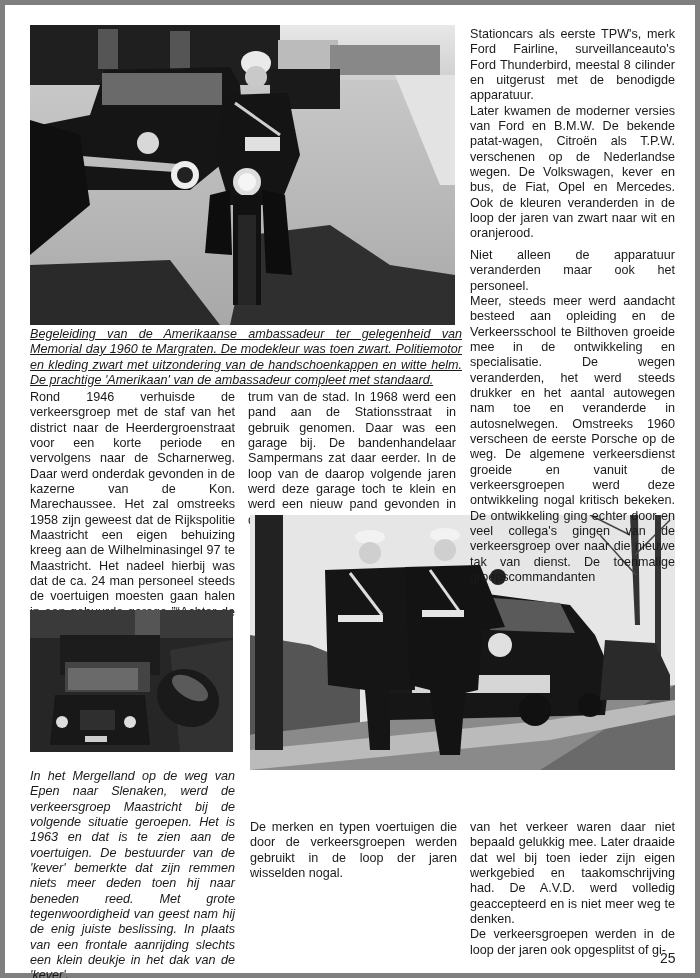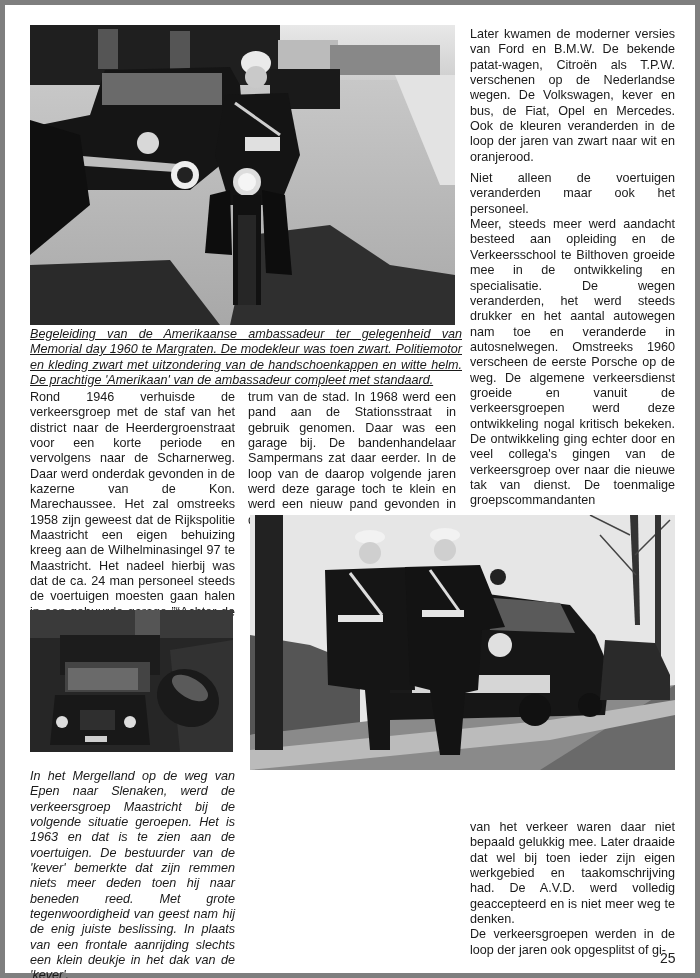--- a/index.html
+++ b/index.html
@@ -145,25 +145,27 @@
       <ellipse cx="195" cy="20" rx="15" ry="7" fill="#f2f2f2"></ellipse>
       <circle cx="195" cy="35" r="11" fill="#cfcfcf"></circle>
       <path d="M155,52 L230,50 L255,112 L232,115 L228,175 L215,178 L210,240 L190,240 L180,175 L160,170 Z" fill="#131313"></path>
       <line x1="180" y1="55" x2="212" y2="100" stroke="#ddd" stroke-width="3"></line>
       <rect x="172" y="95" width="42" height="7" fill="#e5e5e5"></rect>
     </svg>
   </div>
 
 
   <div class="txt" style="left:245px;top:815px;width:207px;">
+    <p>De merken en typen voertuigen die door de verkeersgroepen werden gebruikt in de loop der jaren wisselden nogal.</p>
   </div>
 
   <div class="txt" style="left:465px;top:22px;width:205px;">
+    <p>Stationcars als eerste TPW's, merk Ford Fairline, surveillanceauto's Ford Thunderbird, meestal 8 cilinder en uitgerust met de benodigde apparatuur.</p>
     <p>Later kwamen de moderner versies van Ford en B.M.W. De bekende patat-wagen, Citroën als T.P.W. verschenen op de Nederlandse wegen. De Volkswagen, kever en bus, de Fiat, Opel en Mercedes. Ook de kleuren veranderden in de loop der jaren van zwart naar wit en oranjerood.</p>
-    <p class="gap">Niet alleen de voertuigen veranderden maar ook het personeel.</p>
+    <p class="gap">Niet alleen de apparatuur veranderden maar ook het personeel.</p>
     <p>Meer, steeds meer werd aandacht besteed aan opleiding en de Verkeersschool te Bilthoven groeide mee in de ontwikkeling en specialisatie. De wegen veranderden, het werd steeds drukker en het aantal autowegen nam toe en veranderde in autosnelwegen. Omstreeks 1960 verscheen de eerste Porsche op de weg. De algemene verkeersdienst groeide en vanuit de verkeersgroepen werd deze ontwikkeling nogal kritisch bekeken. De ontwikkeling ging echter door en veel collega's gingen van de verkeersgroep over naar die nieuwe tak van dienst. De toenmalige groepscommandanten</p>
   </div>
 
   <div class="txt" style="left:465px;top:815px;width:205px;">
     <p>van het verkeer waren daar niet bepaald gelukkig mee. Later draaide dat wel bij toen ieder zijn eigen werkgebied en taakomschrijving had. De A.V.D. werd volledig geaccepteerd en is niet meer weg te denken.</p>
     <p>De verkeersgroepen werden in de loop der jaren ook opgesplitst of gi-</p>
   </div>
 
   <div class="pagenum" style="left:655px;top:945px;">25</div>
 </div>

